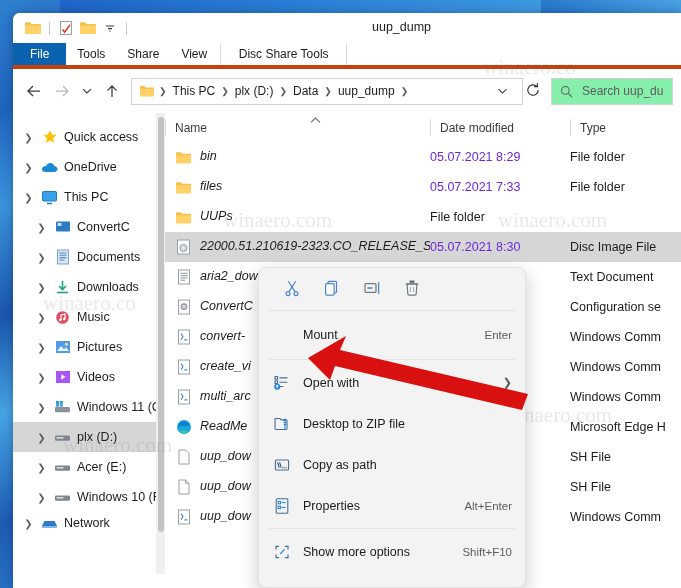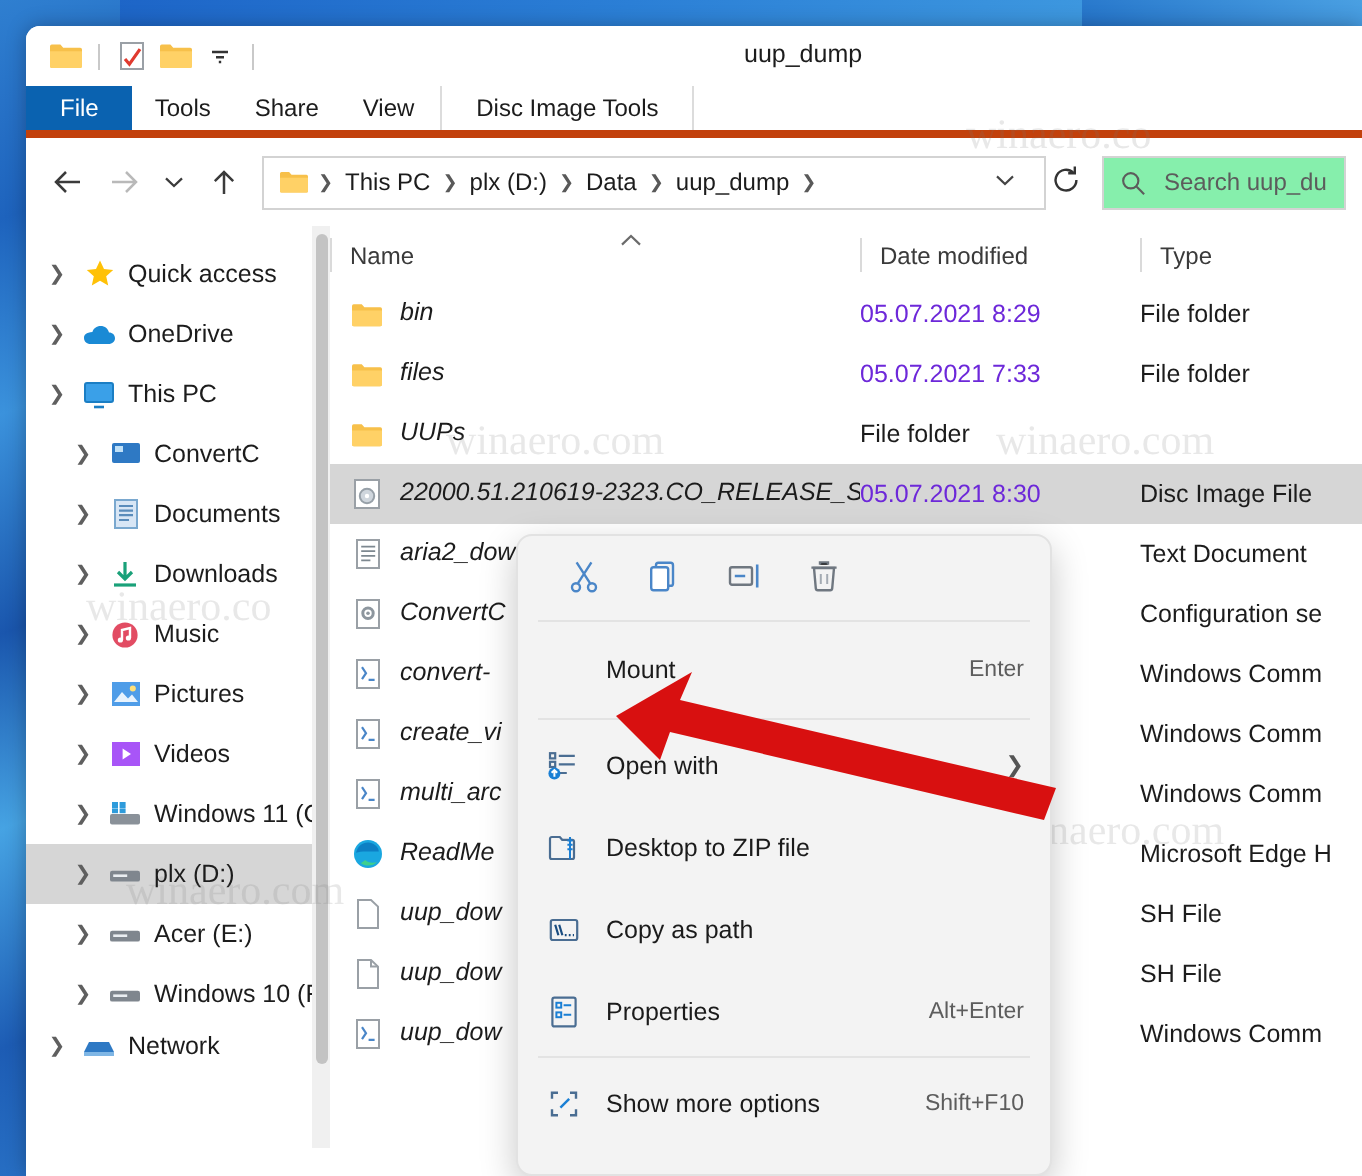--- a/index.html
+++ b/index.html
@@ -243,21 +243,21 @@
     <div class="rtab">
         <span>Tools</span>
       </div>
     <div class="rtab">
         <span>Share</span>
       </div>
     <div class="rtab">
         <span>View</span>
       </div>
     <div class="rtab disc">
-        <span>Disc Image Tools</span>
+        <span>Disc Share Tools</span>
       </div>
   </div>
 
   <div class="navrow">
     <div class="navbtn">
       <svg width="16" height="14" viewBox="0 0 16 14">
           <path d="M7 2L2 7l5 5M2 7h12" stroke="#3b3b3b" stroke-width="1.25" fill="none"></path>
         </svg>
     </div>
     <div class="navbtn">

